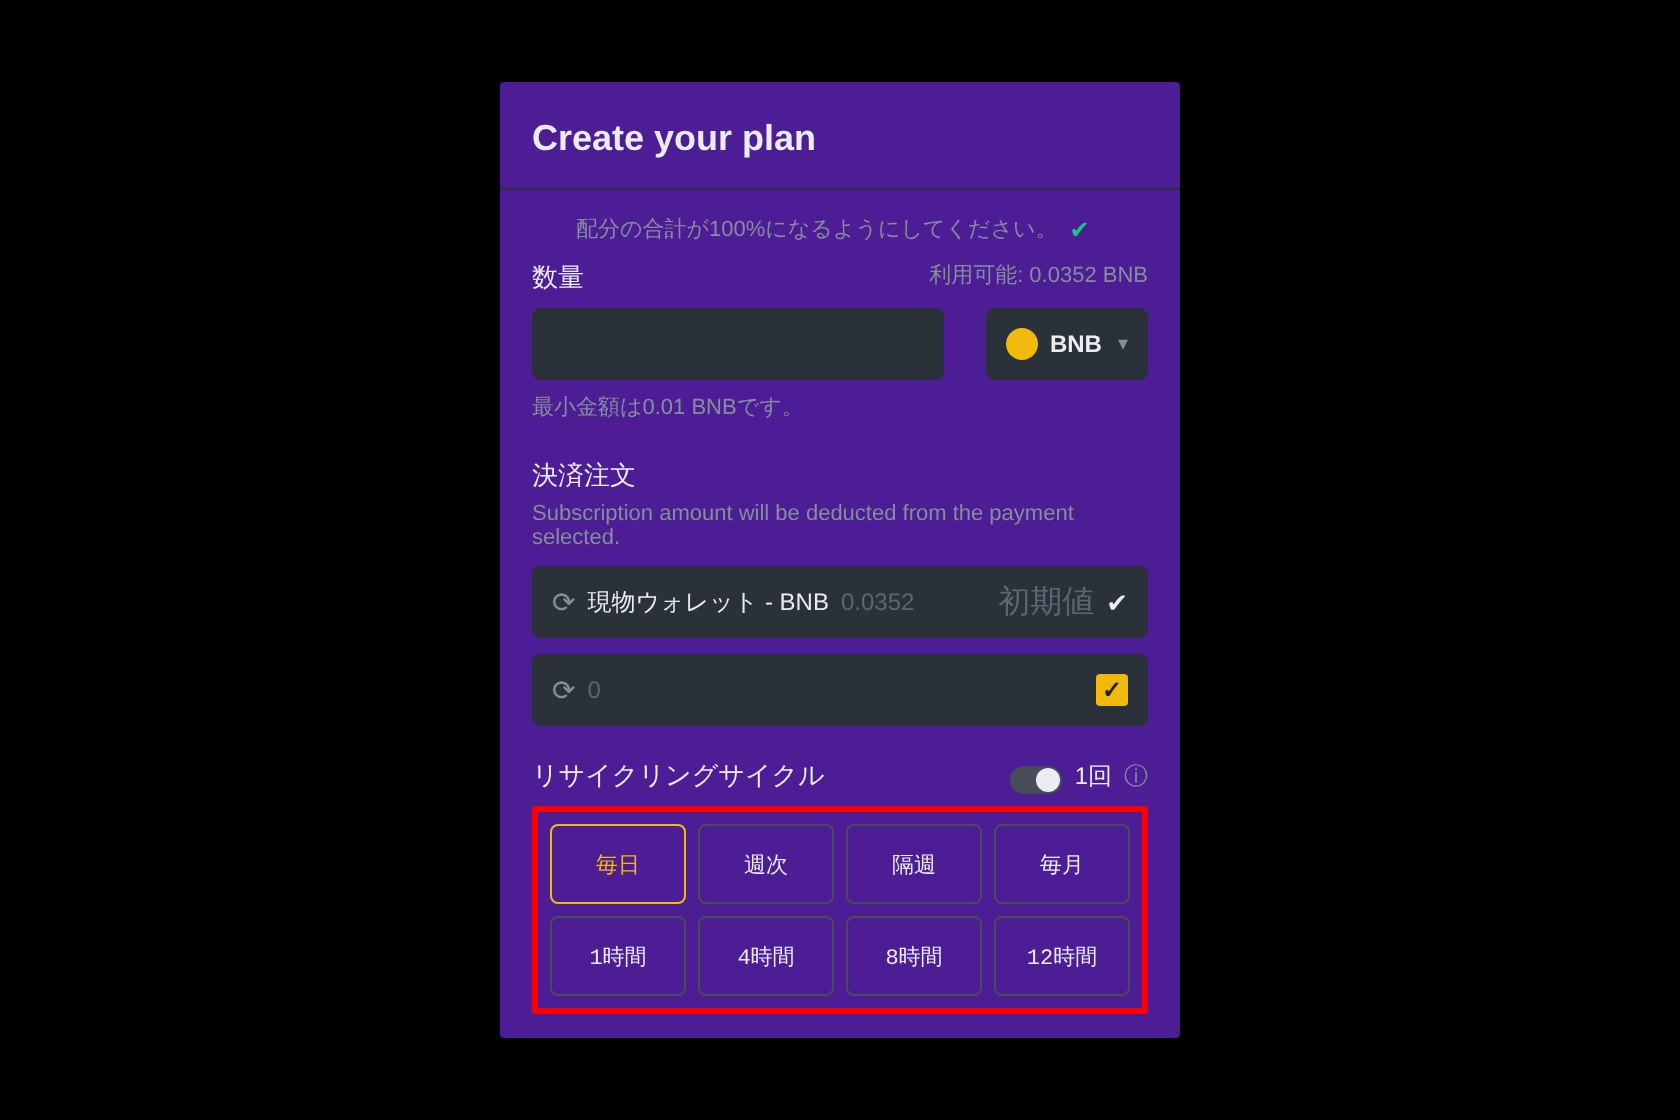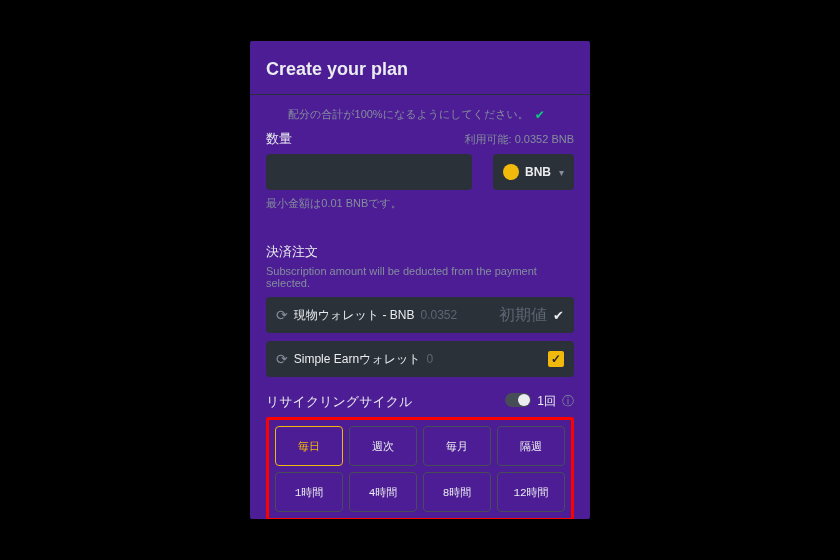--- a/index.html
+++ b/index.html
@@ -45,21 +45,21 @@
     margin: 4px 0 8px;
     padding-left: 22px;
   }
   .check-icon {
     color: #0ecb81;
     font-size: 12px;
   }
   .row-between {
     display: flex;
     justify-content: space-between;
-    align-items: center;
+    align-items: flex-start;
     margin-top: 6px;
   }
   .label-white {
     color: #eaecef;
     font-size: 13px;
     font-weight: 500;
   }
   .small-grey { font-size: 11px; color: #848e9c; }
   .amount-row {
     display: flex;
@@ -91,21 +91,21 @@
     background: #f0b90b;
     display: inline-block;
   }
   .coin-label { color: #eaecef; font-size: 12px; font-weight: 600; }
   .chev { color: #848e9c; font-size: 10px; margin-left: 2px;}
   .min-note { font-size: 11px; margin-top: 6px; }
   .section-title {
     color: #eaecef;
     font-size: 13px;
     font-weight: 500;
-    margin-top: 32px;
+    margin-top: 18px;
   }
   .section-sub { font-size: 11px; margin-top: 4px; }
   .wallet-card {
     background: #2b3139;
     border-radius: 4px;
     height: 36px;
     display: flex;
     align-items: center;
     padding: 0 10px;
     margin-top: 8px;
@@ -121,21 +121,21 @@
   .wallet-spacer { flex: 1; }
   .wallet-default { color: #5e6673; font-size: 16px; }
   .tick { color: #eaecef; font-size: 13px; }
   .yellowbox {
     width: 16px; height: 16px; background: #f0b90b; border-radius: 2px;
     display: flex; align-items: center; justify-content: center;
     color: #1e2329; font-size: 12px; font-weight: bold;
   }
   .cycle-header {
     display: flex;
-    align-items: flex-start;
+    align-items: flex-end;
     margin-top: 16px;
     gap: 6px;
   }
   .cycle-header .spacer { flex: 1; }
   .toggle {
     width: 26px; height: 14px; background: #474d57; border-radius: 8px;
     position: relative;
   }
   .toggle::after {
     content: ""; position: absolute; right: 1px; top: 1px;
@@ -211,40 +211,39 @@
       <span class="wallet-icon">⟳</span>
       <span class="wallet-name">現物ウォレット - BNB</span>
       <span class="wallet-bal">0.0352</span>
       <span class="wallet-spacer"></span>
       <span class="wallet-default">初期値</span>
       <span class="tick">✔</span>
     </div>
 
     <div class="wallet-card">
       <span class="wallet-icon">⟳</span>
-      <span class="wallet-name">Simple Earnウォレット</span>
       <span class="wallet-bal">0</span>
       <span class="wallet-spacer"></span>
       <span class="yellowbox">✓</span>
     </div>
 
     <div class="cycle-header">
       <span class="label-white">リサイクリングサイクル</span>
       <span class="spacer"></span>
       <span class="toggle"></span>
       <span class="once">1回</span>
       <span class="info-icon">ⓘ</span>
     </div>
 
     <div class="highlight-box">
       <div class="cycle-grid">
         <div class="cycle-btn active">毎日</div>
         <div class="cycle-btn">週次</div>
+        <div class="cycle-btn">隔週</div>
         <div class="cycle-btn">毎月</div>
-        <div class="cycle-btn">隔週</div>
       </div>
       <div class="cycle-grid">
         <div class="cycle-btn">1時間</div>
         <div class="cycle-btn">4時間</div>
         <div class="cycle-btn">8時間</div>
         <div class="cycle-btn">12時間</div>
       </div>
     </div>
 
     <div class="repeat-title">繰り返し日</div>

